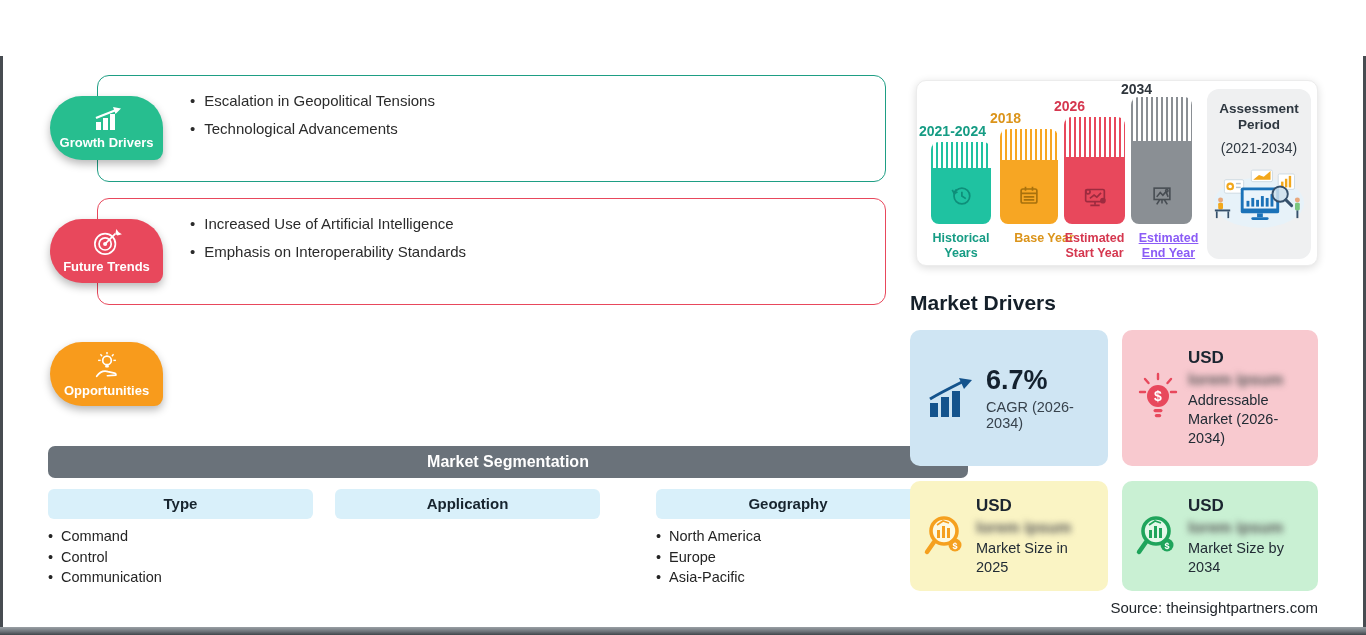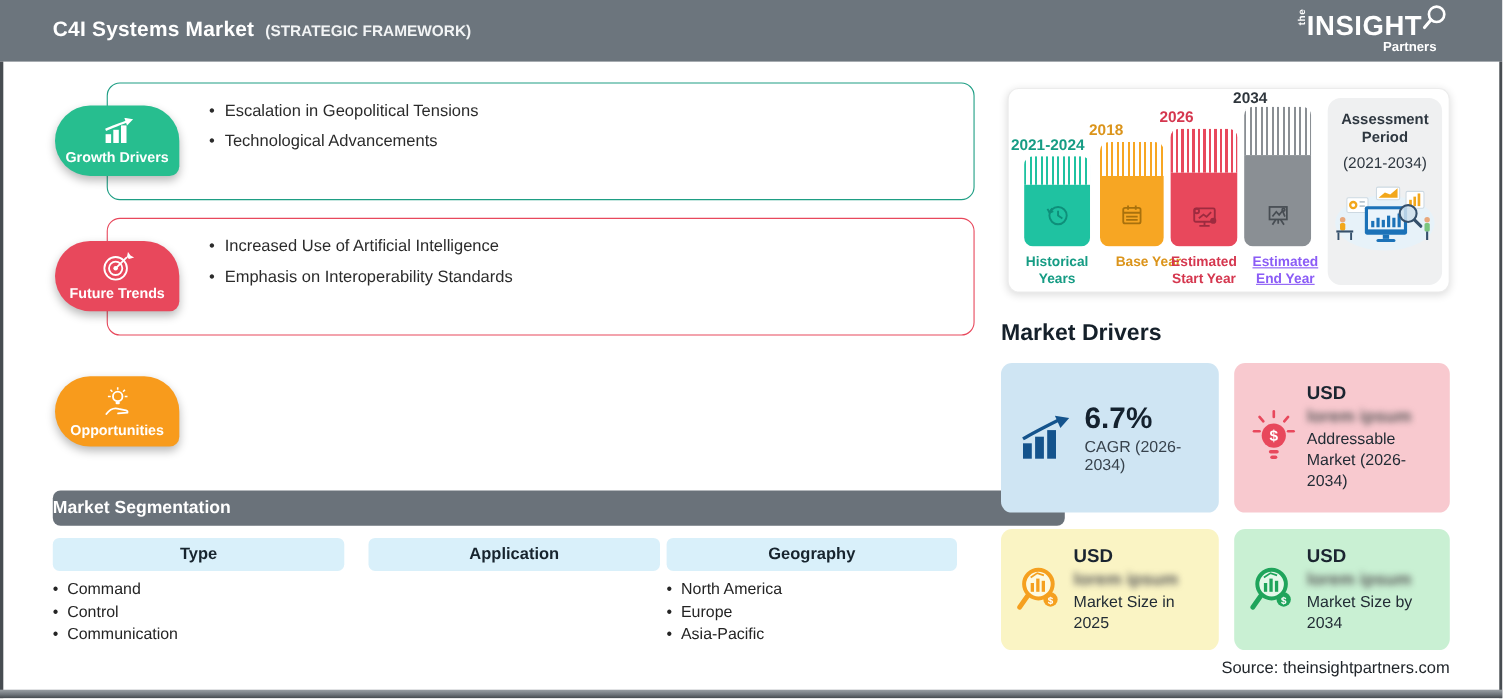--- a/index.html
+++ b/index.html
@@ -37,27 +37,27 @@
   .badge { position:absolute; left:50px; width:113px; height:64px; border-radius:36px 36px 10px 36px;
            display:flex; flex-direction:column; align-items:center; justify-content:center;
            box-shadow:0 4px 9px rgba(0,0,0,.28); z-index:2; }
   .badge-label { color:#fff; font-size:13px; font-weight:bold; margin-top:2px; white-space:nowrap; }
   .badge-drivers { top:96px; background:#27BE8F; }
   .badge-trends { top:219px; background:#E8485C; }
   .badge-opps { top:342px; background:#F89B1C; }
 
   
   .seg-bar { position:absolute; left:48px; top:446px; width:920px; height:32px; background:#6A727A;
-             border-radius:7px; color:#fff; font-size:16px; font-weight:bold; line-height:32px; }
+             border-radius:7px; color:#fff; font-size:16px; font-weight:bold; text-align:center; line-height:32px; }
   .seg-col-header { position:absolute; top:489px; height:30px; background:#D9F0FA; border-radius:6px;
                     font-size:15px; font-weight:bold; color:#17242e; text-align:center; line-height:30px; }
   .seg-col-list { position:absolute; top:526px; list-style:none; }
   .seg-col-list li { font-size:14.5px; color:#242424; line-height:20.5px; }
   .seg-col-list li::before { content:"•"; margin-right:8px; color:#242424; }
-  .col1 { left:48px; width:265px; } .col2 { left:335px; width:265px; } .col3 { left:606px; width:264px; }
+  .col1 { left:48px; width:265px; } .col2 { left:335px; width:265px; } .col3 { left:656px; width:264px; }
 
   
   .timeline { position:absolute; left:916px; top:80px; width:402px; height:186px; background:#fff;
               border:1px solid #ececec; border-radius:10px; box-shadow:0 2px 8px rgba(0,0,0,.14); }
   .tbar { position:absolute; border-radius:8px; overflow:hidden; display:flex; flex-direction:column; }
   .tbar .stripes { background:repeating-linear-gradient(90deg, var(--c) 0 2px, #ffffff 2px 5px); }
   .tbar .solid { flex:1; background:var(--c); position:relative; }
   .tbar .solid svg { position:absolute; left:50%; bottom:14px; transform:translateX(-50%); }
   .tbar1 { --c:#1FC2A1; left:14px;  bottom:41px; width:60px; height:82px; }
   .tbar1 .stripes { height:26px; }
@@ -100,33 +100,20 @@
   .blurred { display:inline-block; font-size:16px; font-weight:bold; color:#5a5a5a;
              filter:blur(3px); margin:3px 0 2px; }
   .usd-caption { font-size:14.5px; color:#222c35; line-height:19px; }
   .source-line { position:absolute; right:48px; top:599px; font-size:15px; color:#21262b; }
 </style>
 </head>
 <body>
 
 <div class="canvas">
 
-  <div class="header">
-    <span class="header-title">C4I Systems Market</span>
-    <span class="header-subtitle">(STRATEGIC FRAMEWORK)</span>
-    <div class="logo">
-      <span class="logo-the">the</span>
-      <span class="logo-insight">INSIGHT</span>
-      <span class="logo-partners">Partners</span>
-      <svg class="logo-lens" width="26" height="26" viewBox="0 0 26 26">
-        <circle cx="14" cy="9" r="7" fill="none" stroke="#ffffff" stroke-width="2.4"></circle>
-        <line x1="9" y1="14" x2="3" y2="21" stroke="#ffffff" stroke-width="2.8" stroke-linecap="round"></line>
-      </svg>
-    </div>
-  </div>
 
   <div class="frame-left"></div>
   <div class="frame-right"></div>
 
   <div class="feature-box box-drivers">
     <ul>
       <li>Escalation in Geopolitical Tensions</li>
       <li>Technological Advancements</li>
     </ul>
   </div>

